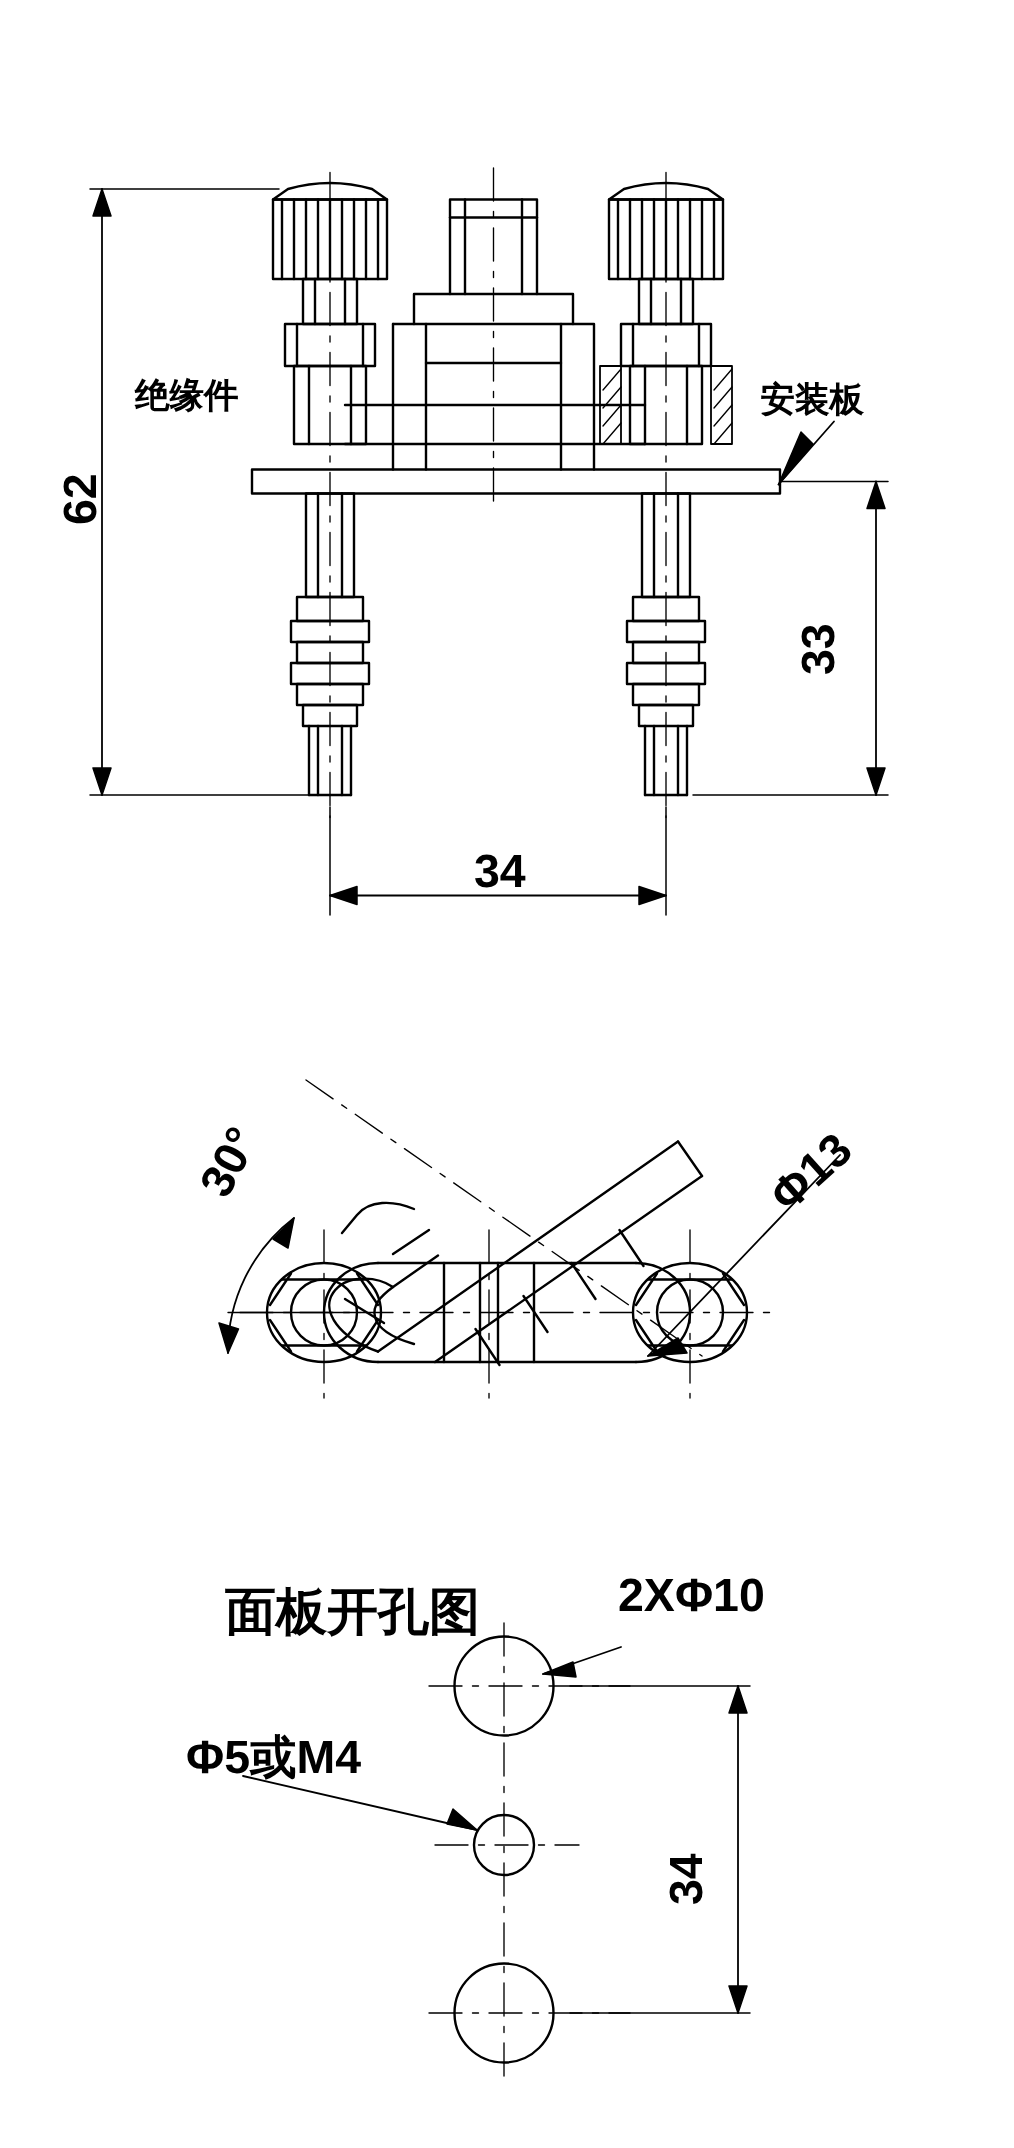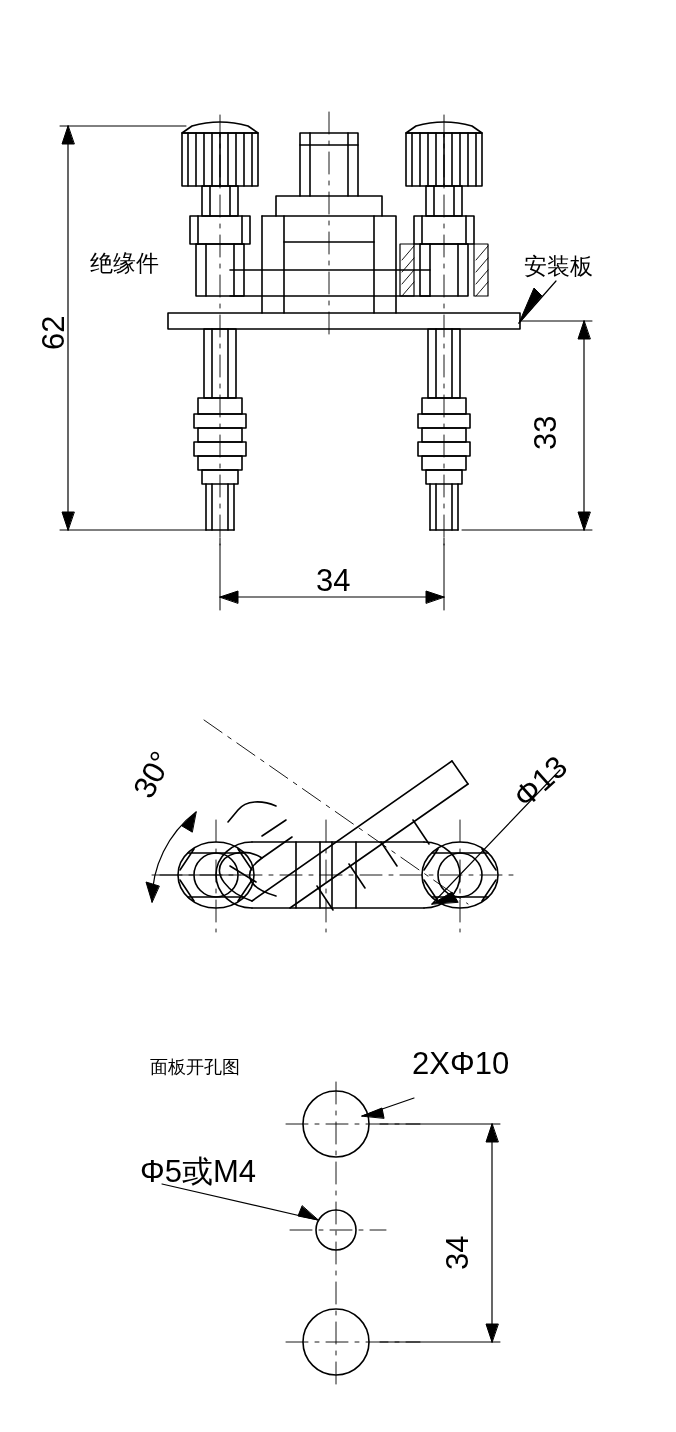--- a/index.html
+++ b/index.html
@@ -12,20 +12,21 @@
     height: 1432px;
     font-family: "Liberation Sans", sans-serif;
     color: #000000;
     position: relative;
     overflow: hidden;
   }
   .sheet {
     position: relative;
     width: 624px;
     height: 1432px;
+    font-weight: bold;
   }
   .view {
     position: absolute;
     left: 0;
     width: 676px;
   }
   #view-front { top: 0; height: 660px; }
   #view-top   { top: 660px; height: 360px; }
   #view-panel { top: 1020px; height: 412px; }
 
@@ -151,21 +152,21 @@
         <path d="M444 597 L426 591 L426 603 Z" fill="#000" stroke-width="1"></path>
         <path d="M220 538 L220 610" stroke-width="1"></path>
         <path d="M444 538 L444 610" stroke-width="1"></path>
 
         <path d="M519 323 L556 281" stroke-width="1.2"></path>
         <path d="M519 323 L534 288 L542 296 Z" fill="#000" stroke-width="1"></path>
       </g>
     </svg>
 
     <div class="lbl lbl-cn" style="left:90px; top:252px;">绝缘件</div>
-    <div class="lbl lbl-cn" style="left:524px; top:255px;">安装板</div>
+    <div class="lbl lbl-cn" style="left:507px; top:255px;">安装板</div>
     <div class="lbl lbl-dim rot90" style="left:38px; top:350px;">62</div>
     <div class="lbl lbl-dim rot90" style="left:530px; top:450px;">33</div>
     <div class="lbl lbl-dim" style="left:316px; top:565px;">34</div>
   </div>
 
   <div class="view" id="view-top">
     <svg width="676" height="360" viewBox="0 0 676 360">
       <g fill="none" stroke="#000" stroke-width="1.6" stroke-linecap="round" stroke-linejoin="round">
 
         <path d="M252 182 L424 182"></path>
@@ -235,19 +236,19 @@
         <path d="M380 322 L500 322" stroke-width="1"></path>
 
         <path d="M414 78 L362 96" stroke-width="1.2"></path>
         <path d="M362 96 L382 88 L384 98 Z" fill="#000" stroke-width="1"></path>
 
         <path d="M162 164 L318 200" stroke-width="1.2"></path>
         <path d="M318 200 L298 196 L302 186 Z" fill="#000" stroke-width="1"></path>
       </g>
     </svg>
 
-    <div class="lbl lbl-cn" style="left:150px; top:38px; font-size:18px;">面板开孔图</div>
+    <div class="lbl lbl-cn" style="left:150px; top:38px; font-size:34px;">面板开孔图</div>
     <div class="lbl lbl-dim" style="left:412px; top:28px;">2XΦ10</div>
-    <div class="lbl lbl-dim" style="left:140px; top:136px;">Φ5或M4</div>
+    <div class="lbl lbl-dim" style="left:124px; top:136px;">Φ5或M4</div>
     <div class="lbl lbl-dim rot90" style="left:442px; top:250px;">34</div>
   </div>
 
 </div>
 
 </body></html>

